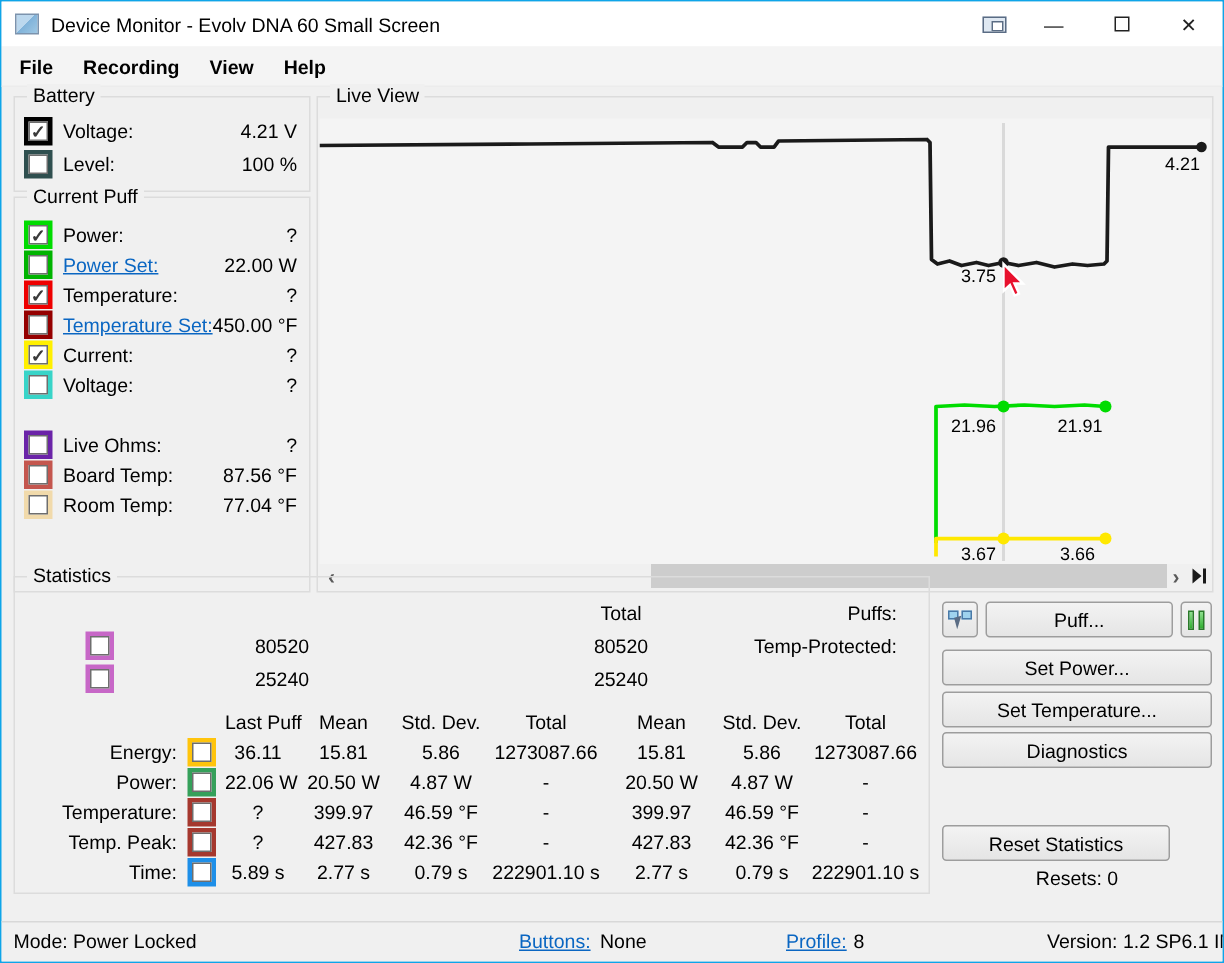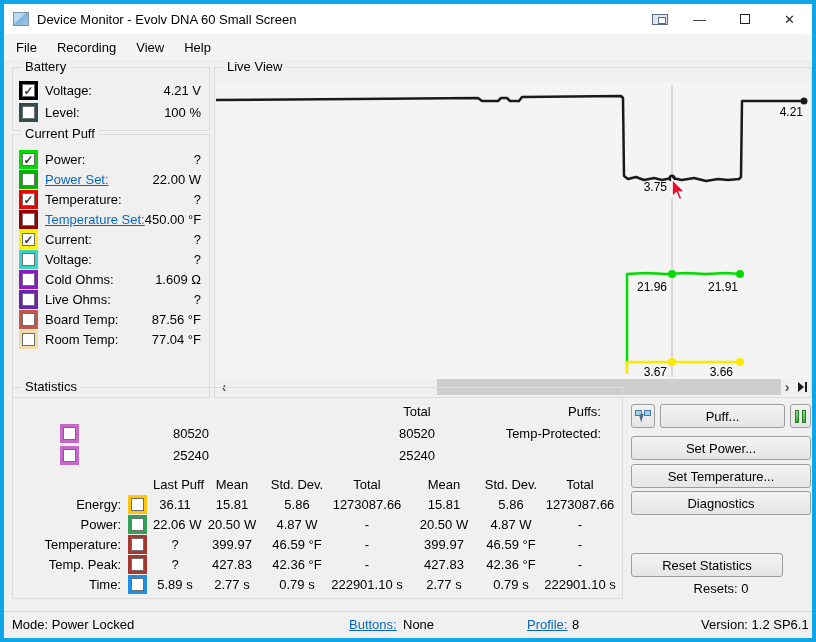--- a/index.html
+++ b/index.html
@@ -1,32 +1,32 @@
 <!DOCTYPE html>
 <html><head>
 <meta charset="utf-8">
 <style>
   * { margin:0; padding:0; box-sizing:border-box; cursor:default; }
   html,body { width:816px; height:642px; font-family:"Liberation Sans", sans-serif; font-size:13px; color:#000; background:#fff; }
-  .window { position:relative; width:816px; height:642px; background:#f0f0f0; border:4px solid #0ea5e9; overflow:hidden; }
+  .window { position:relative; width:816px; height:642px; background:#f0f0f0; border:1px solid #0ea5e9; overflow:hidden; }
 
   
   .titlebar { position:absolute; top:0; left:0; right:0; height:30px; background:#fff; display:flex; align-items:center; padding-left:9px; }
   .app-icon { width:16px; height:14px; border:1px solid #7c93ad; background:linear-gradient(135deg,#bcd8ee 45%,#7fb2d9 45%,#9fc8e4); margin-right:8px; }
   .title-text { font-size:13px; }
   .cap-btns { margin-left:auto; display:flex; align-items:center; height:30px; }
   .cap-btn { width:45px; height:30px; display:flex; align-items:center; justify-content:center; color:#222; font-size:13px; }
   .screen-btn { width:34px; }
   .screen-glyph { width:16px; height:11px; border:1px solid #5a6c84; background:#dfe8f2; position:relative; }
   .screen-glyph::after { content:""; position:absolute; right:1px; top:2px; width:6px; height:5px; border:1px solid #5a6c84; background:#fff; }
   .max-glyph { width:10px; height:10px; border:1px solid #222; }
 
   
   .menubar { position:absolute; top:30px; left:0; right:0; height:27px; background:#f4f4f4; display:flex; align-items:center; padding-left:2px; border-bottom:1px solid #ececec; }
-  .menu-item { padding:4px 10px; }
+  .menu-item { padding:4px 10px;font-weight:bold; }
 
   .client { position:absolute; top:57px; left:0; right:0; bottom:0; }
 
   
   .group { position:absolute; border:1px solid #dcdcdc; }
   .gtitle { position:absolute; top:-9px; left:8px; background:#f0f0f0; padding:0 4px; }
 
   
   .row { position:absolute; left:6px; right:8px; height:20px; display:flex; align-items:center; }
   .cbwrap { width:19px; height:19px; padding:3px; display:inline-flex; flex:none; }
@@ -159,27 +159,20 @@
         <span class="lbl">Current:</span>
         <span class="val">?</span>
       </div>
       <div class="row" style="top:114px;">
         <span class="cbwrap" style="background-color: rgb(56, 212, 200);">
             <span class="cb"></span>
           </span>
         <span class="lbl">Voltage:</span>
         <span class="val">?</span>
       </div>
-      <div class="row" style="top:134px;">
-        <span class="cbwrap" style="background-color: rgb(142, 24, 200);">
-            <span class="cb"></span>
-          </span>
-        <span class="lbl">Cold Ohms:</span>
-        <span class="val">1.609 Ω</span>
-      </div>
       <div class="row" style="top:154px;">
         <span class="cbwrap" style="background-color: rgb(107, 36, 168);">
             <span class="cb"></span>
           </span>
         <span class="lbl">Live Ohms:</span>
         <span class="val">?</span>
       </div>
       <div class="row" style="top:174px;">
         <span class="cbwrap" style="background-color: rgb(196, 86, 78);">
             <span class="cb"></span>

